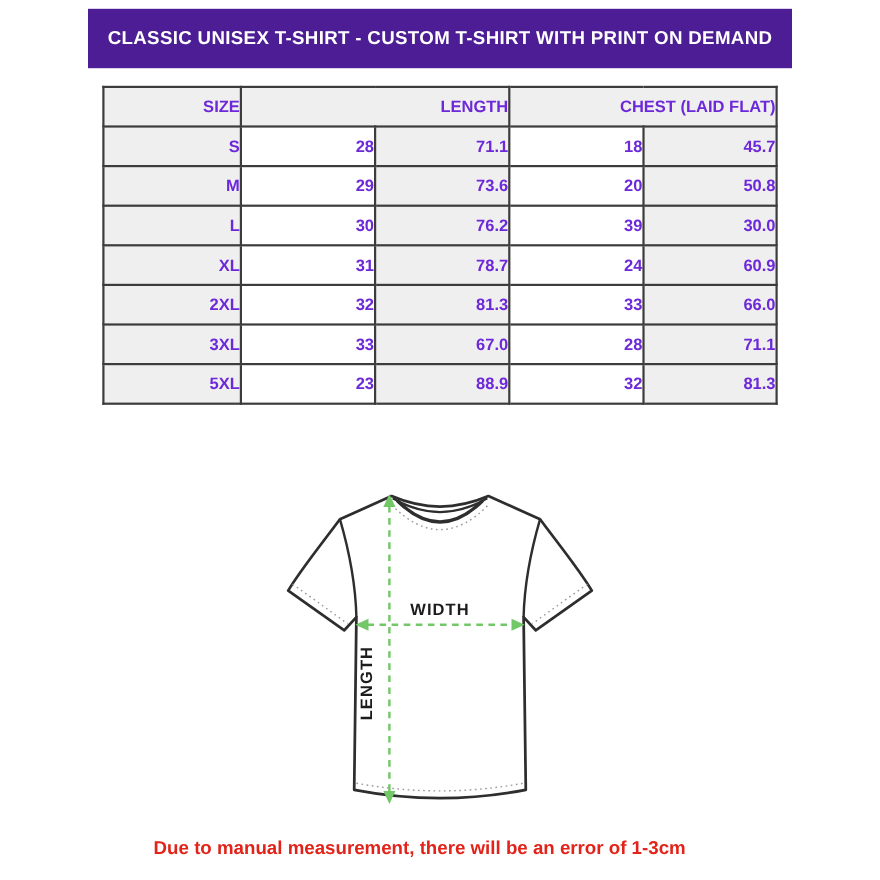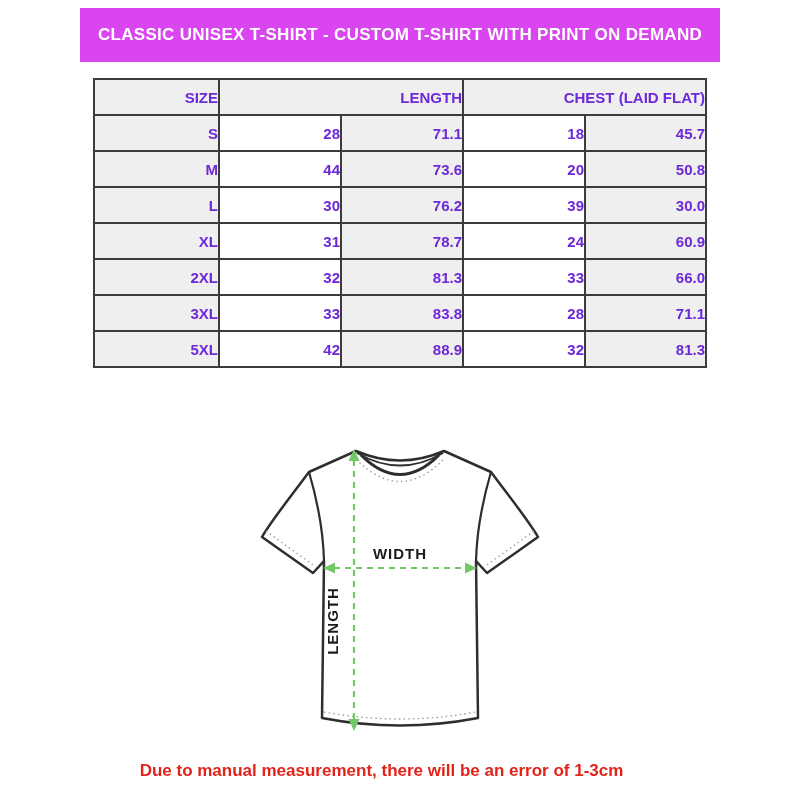--- a/index.html
+++ b/index.html
@@ -2,21 +2,21 @@
 <html><head>
 <meta charset="utf-8">
 <style>
   html, body { margin:0; padding:0; }
   body {
     width:800px; height:800px; position:relative; background:#ffffff;
     font-family:"Liberation Sans", sans-serif; overflow:hidden;
   }
   .banner {
     position:absolute; left:80px; top:8px; width:640px; height:54px;
-    background:#d946ef; color:#ffffff;
+    background:#4c1d95; color:#ffffff;
     display:flex; align-items:center; justify-content:center;
     font-weight:700; font-size:17px; letter-spacing:0.3px; white-space:nowrap;
   }
   table.size-table {
     position:absolute; left:93px; top:78px; width:612px;
     border-collapse:collapse; table-layout:fixed;
   }
   .size-table th, .size-table td {
     border:2px solid #3c3c3c; height:34px; padding:0;
     text-align:right; vertical-align:middle;
@@ -59,21 +59,21 @@
   <tbody>
     <tr>
       <td class="shade">S</td>
       <td class="plain">28</td>
       <td class="shade">71.1</td>
       <td class="plain">18</td>
       <td class="shade">45.7</td>
     </tr>
     <tr>
       <td class="shade">M</td>
-      <td class="plain">44</td>
+      <td class="plain">29</td>
       <td class="shade">73.6</td>
       <td class="plain">20</td>
       <td class="shade">50.8</td>
     </tr>
     <tr>
       <td class="shade">L</td>
       <td class="plain">30</td>
       <td class="shade">76.2</td>
       <td class="plain">39</td>
       <td class="shade">30.0</td>
@@ -88,27 +88,27 @@
     <tr>
       <td class="shade">2XL</td>
       <td class="plain">32</td>
       <td class="shade">81.3</td>
       <td class="plain">33</td>
       <td class="shade">66.0</td>
     </tr>
     <tr>
       <td class="shade">3XL</td>
       <td class="plain">33</td>
-      <td class="shade">83.8</td>
+      <td class="shade">67.0</td>
       <td class="plain">28</td>
       <td class="shade">71.1</td>
     </tr>
     <tr>
       <td class="shade">5XL</td>
-      <td class="plain">42</td>
+      <td class="plain">23</td>
       <td class="shade">88.9</td>
       <td class="plain">32</td>
       <td class="shade">81.3</td>
     </tr>
   </tbody>
 </table>
 
 <svg class="tshirt-svg" width="324" height="310" viewBox="238 436 324 310" xmlns="http://www.w3.org/2000/svg">
 
   <path d="M 356,451 L 309,472 C 295,491 271,521 262,537 L 313,573 L 324,561

